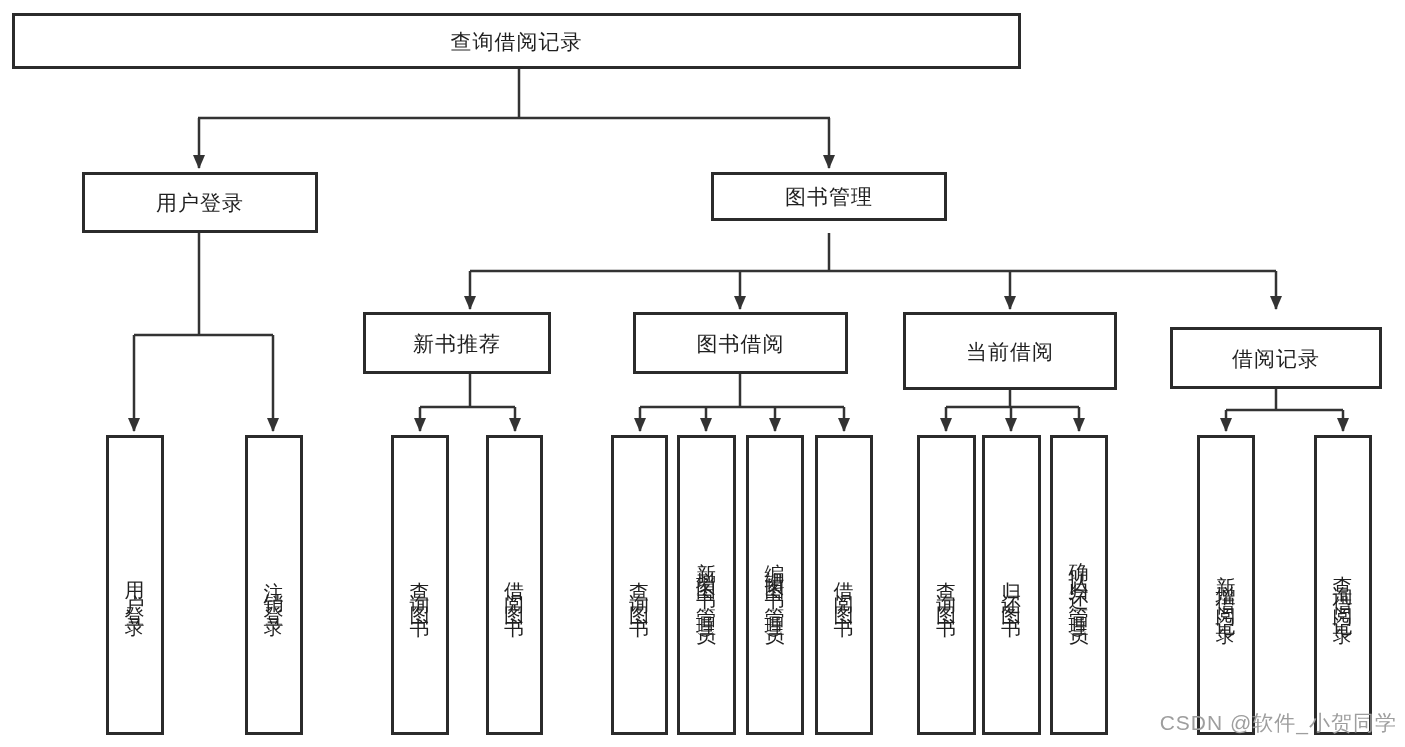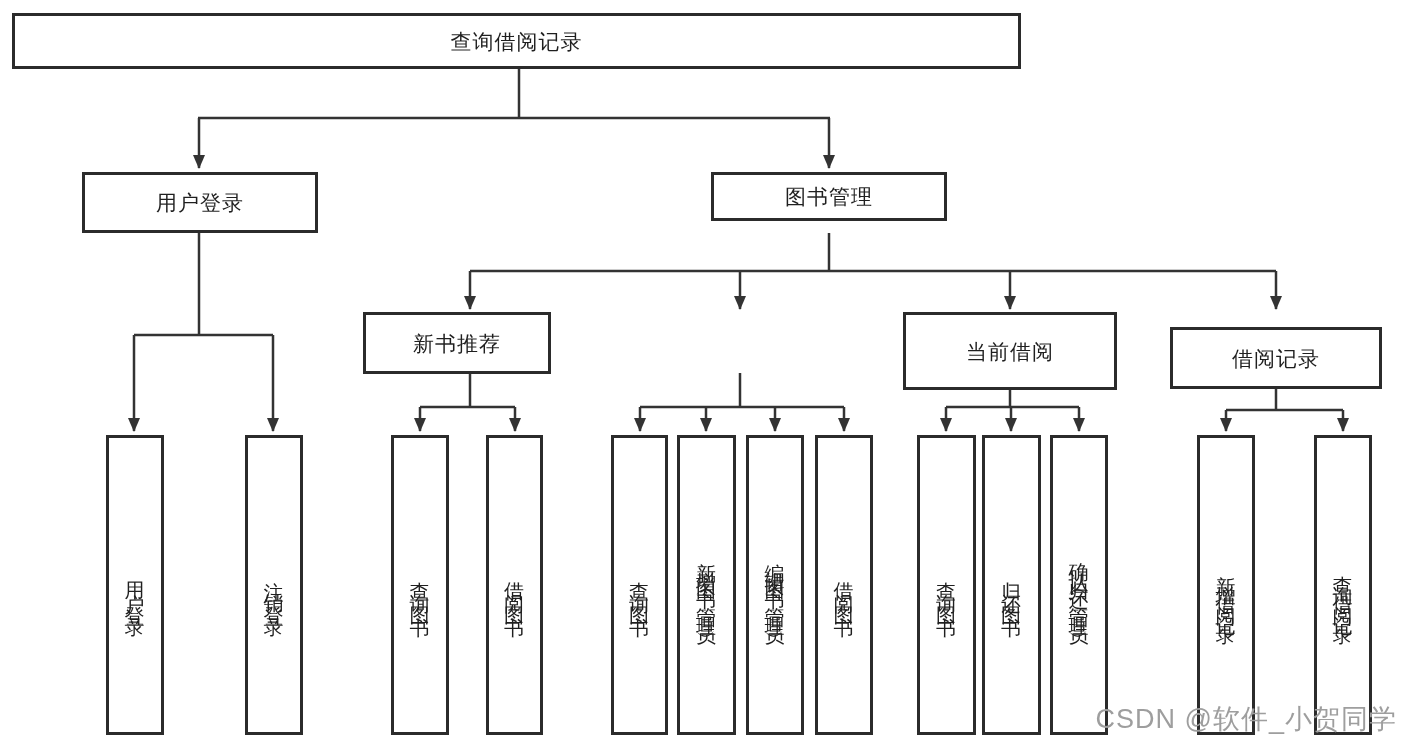--- a/index.html
+++ b/index.html
@@ -45,21 +45,21 @@
     text-orientation:mixed;
     font-size:20px;
     letter-spacing:12px;
     line-height:1;
     padding-top:10px;
   }
   .watermark{
     position:absolute;
     right:8px;
     bottom:10px;
-    font-size:27px;
+    font-size:21px;
     color:var(--watermark);
     letter-spacing:1px;
     white-space:nowrap;
   }
 </style>
 </head>
 <body>
 
 <div class="canvas">
 
@@ -117,20 +117,21 @@
       <line x1="1343" y1="410" x2="1343" y2="431" marker-end="url(#arr)"></line>
     </g>
   </svg>
 
   <div class="node h" style="left:12px;top:13px;width:1009px;height:56px">查询借阅记录</div>
 
   <div class="node h" style="left:82px;top:172px;width:236px;height:61px">用户登录</div>
   <div class="node h" style="left:711px;top:172px;width:236px;height:49px">图书管理</div>
 
   <div class="node h" style="left:363px;top:312px;width:188px;height:62px">新书推荐</div>
+  <div class="node h" style="left:633px;top:312px;width:215px;height:62px">图书借阅</div>
   <div class="node h" style="left:903px;top:312px;width:214px;height:78px">当前借阅</div>
   <div class="node h" style="left:1170px;top:327px;width:212px;height:62px">借阅记录</div>
 
   <div class="node v" style="left:106px;top:435px;width:58px;height:300px">用户登录</div>
   <div class="node v" style="left:245px;top:435px;width:58px;height:300px">注销登录</div>
 
   <div class="node v" style="left:391px;top:435px;width:58px;height:300px">查询图书</div>
   <div class="node v" style="left:486px;top:435px;width:57px;height:300px">借阅图书</div>
 
   <div class="node v" style="left:611px;top:435px;width:57px;height:300px">查询图书</div>

